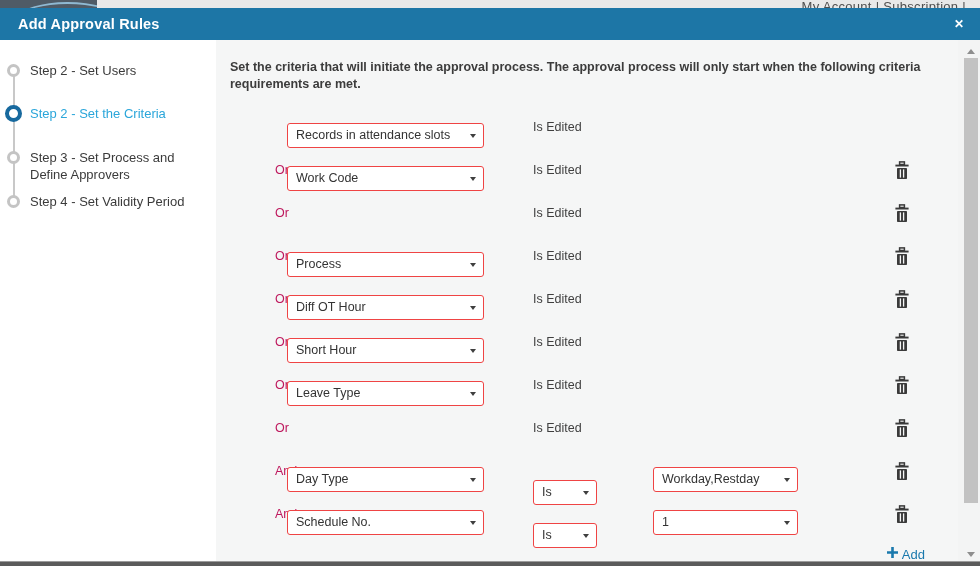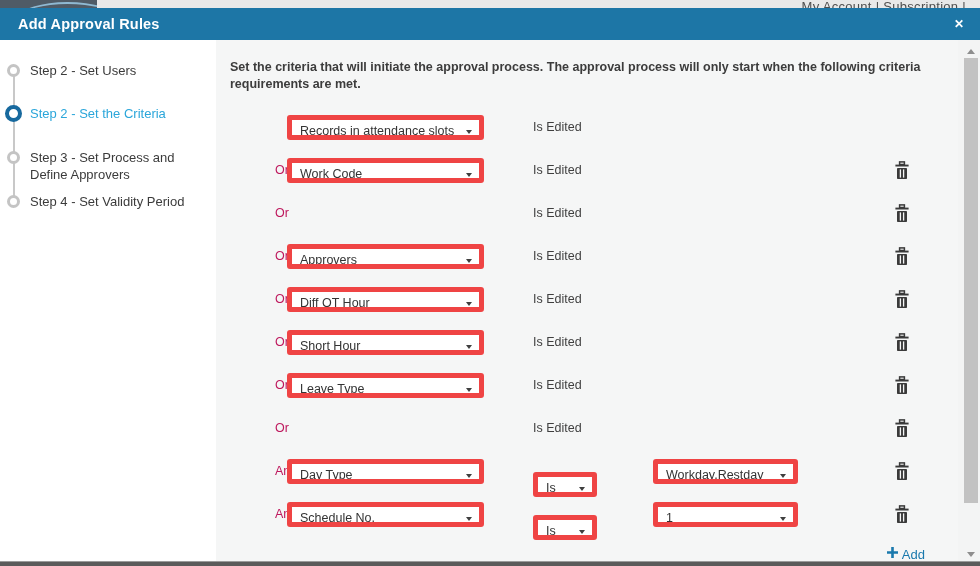--- a/index.html
+++ b/index.html
@@ -39,22 +39,22 @@
   .step.active { color:#2ba6da; }
   .step.active .circle { left:-25px; top:-1px; width:9px; height:9px; border:4px solid #17699e; }
 
   
   .content { position:absolute; left:216px; top:0; width:742px; height:100%; }
   .intro { position:absolute; left:14px; top:19px; width:700px;
     font-size:12.5px; line-height:17px; color:#3c3c3c;font-weight:bold; }
   .rows { position:absolute; left:0; top:75px; width:742px; }
   .crit-row { position:relative; height:25px; margin-bottom:18px; }
   .connector { position:absolute; left:11px; top:0; line-height:25px; font-size:12.5px; color:#be185d;margin-left:48px; }
-  .select { position:absolute; top:0; height:25px; box-sizing:border-box; background:#ffffff;
-    border:5px solid #ef4444; border-radius:3px; padding:0 12px 0 8px;
+  .select { position:absolute; top:8px; height:25px; box-sizing:border-box; background:#ffffff;
+    border:1px solid #ef4444; border-radius:3px; padding:0 12px 0 8px;
     font-size:12.5px; color:#333333; line-height:23px; white-space:nowrap; overflow:hidden; cursor:pointer; }
   .select .caret { position:absolute; right:7px; top:10px; width:0; height:0;
     border-left:3.5px solid transparent; border-right:3.5px solid transparent; border-top:4.5px solid #3f3f3f; }
   .field-select { left:71px; width:197px; }
   .cond-text { position:absolute; left:317px; top:0; line-height:25px; font-size:12.5px; color:#3f3f3f; }
   .op-select { left:317px; width:64px;margin-top:13px; }
   .value-select { left:437px; width:145px; }
   .delete-btn { position:absolute; left:678px; top:3px; width:16px; height:19px;
     background:none; border:none; padding:0; cursor:pointer; }
   .add-row { position:absolute; top:507px; right:33px; display:flex; align-items:flex-start; gap:4px;
@@ -156,21 +156,21 @@
         <rect x="1.4" y="3.6" width="13.2" height="1.9" fill="#3a3a3a"></rect>
         <rect x="3" y="6.9" width="10" height="11.2" rx="0.8" fill="#3a3a3a"></rect>
         <rect x="5.75" y="8.4" width="1.3" height="8.2" fill="#f5f6f6"></rect>
         <rect x="8.95" y="8.4" width="1.3" height="8.2" fill="#f5f6f6"></rect>
       </svg>
     </button>
   </div>
           <div class="crit-row">
     <span class="connector">Or</span>
     <div class="select field-select">
-      <span class="sel-text field-text">Approvers</span>
+      <span class="sel-text field-text">Process</span>
       <span class="caret"></span>
     </div>
     <span class="cond-text">Is Edited</span>
 
     <button class="delete-btn">
       <svg width="16" height="19" viewBox="0 0 16 19">
         <rect x="5.6" y="0.9" width="4.8" height="2.6" fill="none" stroke="#3a3a3a" stroke-width="1.5"></rect>
         <rect x="1.4" y="3.6" width="13.2" height="1.9" fill="#3a3a3a"></rect>
         <rect x="3" y="6.9" width="10" height="11.2" rx="0.8" fill="#3a3a3a"></rect>
         <rect x="5.75" y="8.4" width="1.3" height="8.2" fill="#f5f6f6"></rect>

